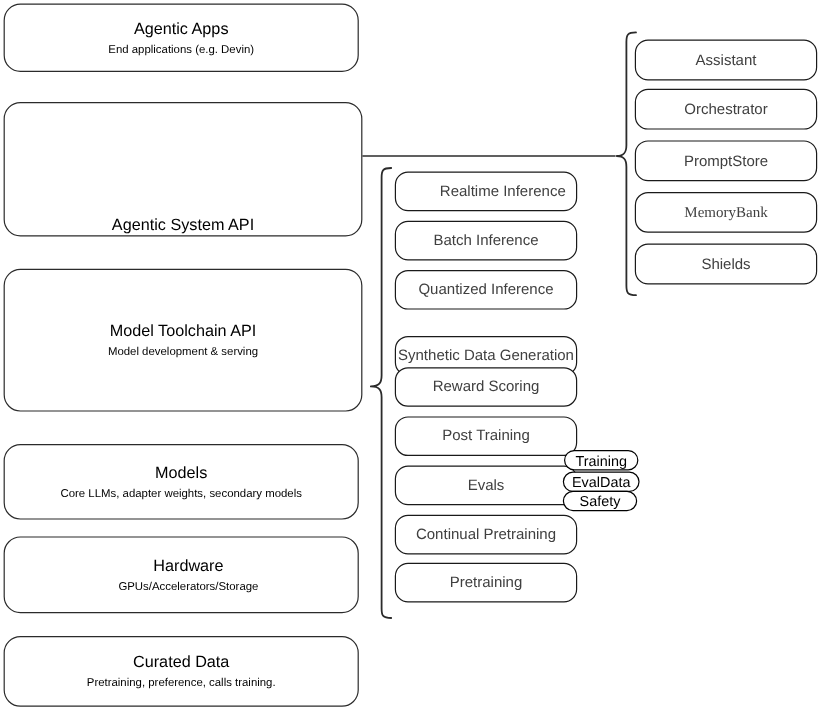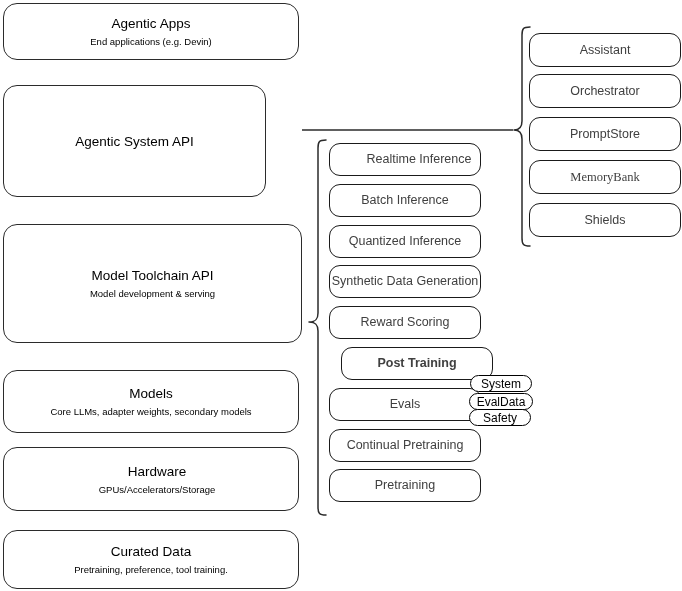--- a/index.html
+++ b/index.html
@@ -91,42 +91,42 @@
 </head>
 <body>
 
 <div id="canvas">
 
   <div class="layer-box" style="left:3px; top:3px; width:296px; height:57px;">
     <div class="layer-title">Agentic Apps</div>
     <div class="layer-sub">End applications (e.g. Devin)</div>
   </div>
 
-  <div class="layer-box" style="left:3px; top:85px; width:263px; height:112px;">
+  <div class="layer-box" style="left:3px; top:85px; width:299px; height:112px;justify-content:flex-end;">
     <div class="layer-title">Agentic System API</div>
   </div>
 
   <div class="layer-box" style="left:3px; top:224px; width:299px; height:119px;">
     <div class="layer-title">Model Toolchain API</div>
     <div class="layer-sub">Model development &amp; serving</div>
   </div>
 
   <div class="layer-box" style="left:3px; top:370px; width:296px; height:63px;">
     <div class="layer-title">Models</div>
     <div class="layer-sub">Core LLMs, adapter weights, secondary models</div>
   </div>
 
   <div class="layer-box" style="left:3px; top:447px; width:296px; height:64px;padding-left:12px;">
     <div class="layer-title">Hardware</div>
     <div class="layer-sub">GPUs/Accelerators/Storage</div>
   </div>
 
   <div class="layer-box" style="left:3px; top:530px; width:296px; height:59px;">
     <div class="layer-title">Curated Data</div>
-    <div class="layer-sub">Pretraining, preference, tool training.</div>
+    <div class="layer-sub">Pretraining, preference, calls training.</div>
   </div>
 
   <div class="connector" style="left:302px; top:124px; width:212px; height:12px;">
     <svg width="212" height="12" viewBox="0 0 212 12">
       <path d="M0 6 L211 6" stroke="#2b2b2b" stroke-width="1.4" fill="none"></path>
     </svg>
   </div>
 
   <div class="brace" style="left:512px; top:26px; width:20px; height:222px;">
     <svg width="20" height="222" viewBox="0 0 20 222">
@@ -154,41 +154,41 @@
 
   <div class="pill-box" style="left:329px; top:143px; width:152px; height:33px;padding-left:28px;">
     <span class="pill-label">Realtime Inference</span>
   </div>
   <div class="pill-box" style="left:329px; top:184px; width:152px; height:33px;">
     <span class="pill-label">Batch Inference</span>
   </div>
   <div class="pill-box" style="left:329px; top:225px; width:152px; height:33px;">
     <span class="pill-label">Quantized Inference</span>
   </div>
-  <div class="pill-box" style="left:329px; top:265px; width:152px; height:33px;">
+  <div class="pill-box" style="left:329px; top:280px; width:152px; height:33px;">
     <span class="pill-label">Synthetic Data Generation</span>
   </div>
   <div class="pill-box" style="left:329px; top:306px; width:152px; height:33px;">
     <span class="pill-label">Reward Scoring</span>
   </div>
-  <div class="pill-box" style="left:341px; top:347px; width:152px; height:33px;font-weight:bold;">
+  <div class="pill-box" style="left:329px; top:347px; width:152px; height:33px;">
     <span class="pill-label">Post Training</span>
   </div>
   <div class="pill-box" style="left:329px; top:388px; width:152px; height:33px;">
     <span class="pill-label">Evals</span>
   </div>
   <div class="pill-box" style="left:329px; top:429px; width:152px; height:33px;">
     <span class="pill-label">Continual Pretraining</span>
   </div>
   <div class="pill-box" style="left:329px; top:469px; width:152px; height:33px;">
     <span class="pill-label">Pretraining</span>
   </div>
 
   <div class="mini-pill" style="left:470px; top:375px; width:62px; height:17px;">
-    <span class="mini-pill-label">System</span>
+    <span class="mini-pill-label">Training</span>
   </div>
   <div class="mini-pill" style="left:469px; top:393px; width:64px; height:17px;">
     <span class="mini-pill-label">EvalData</span>
   </div>
   <div class="mini-pill" style="left:469px; top:409px; width:62px; height:17px;">
     <span class="mini-pill-label">Safety</span>
   </div>
 
   <div class="pill-box" style="left:529px; top:33px; width:152px; height:34px;">
     <span class="pill-label">Assistant</span>

